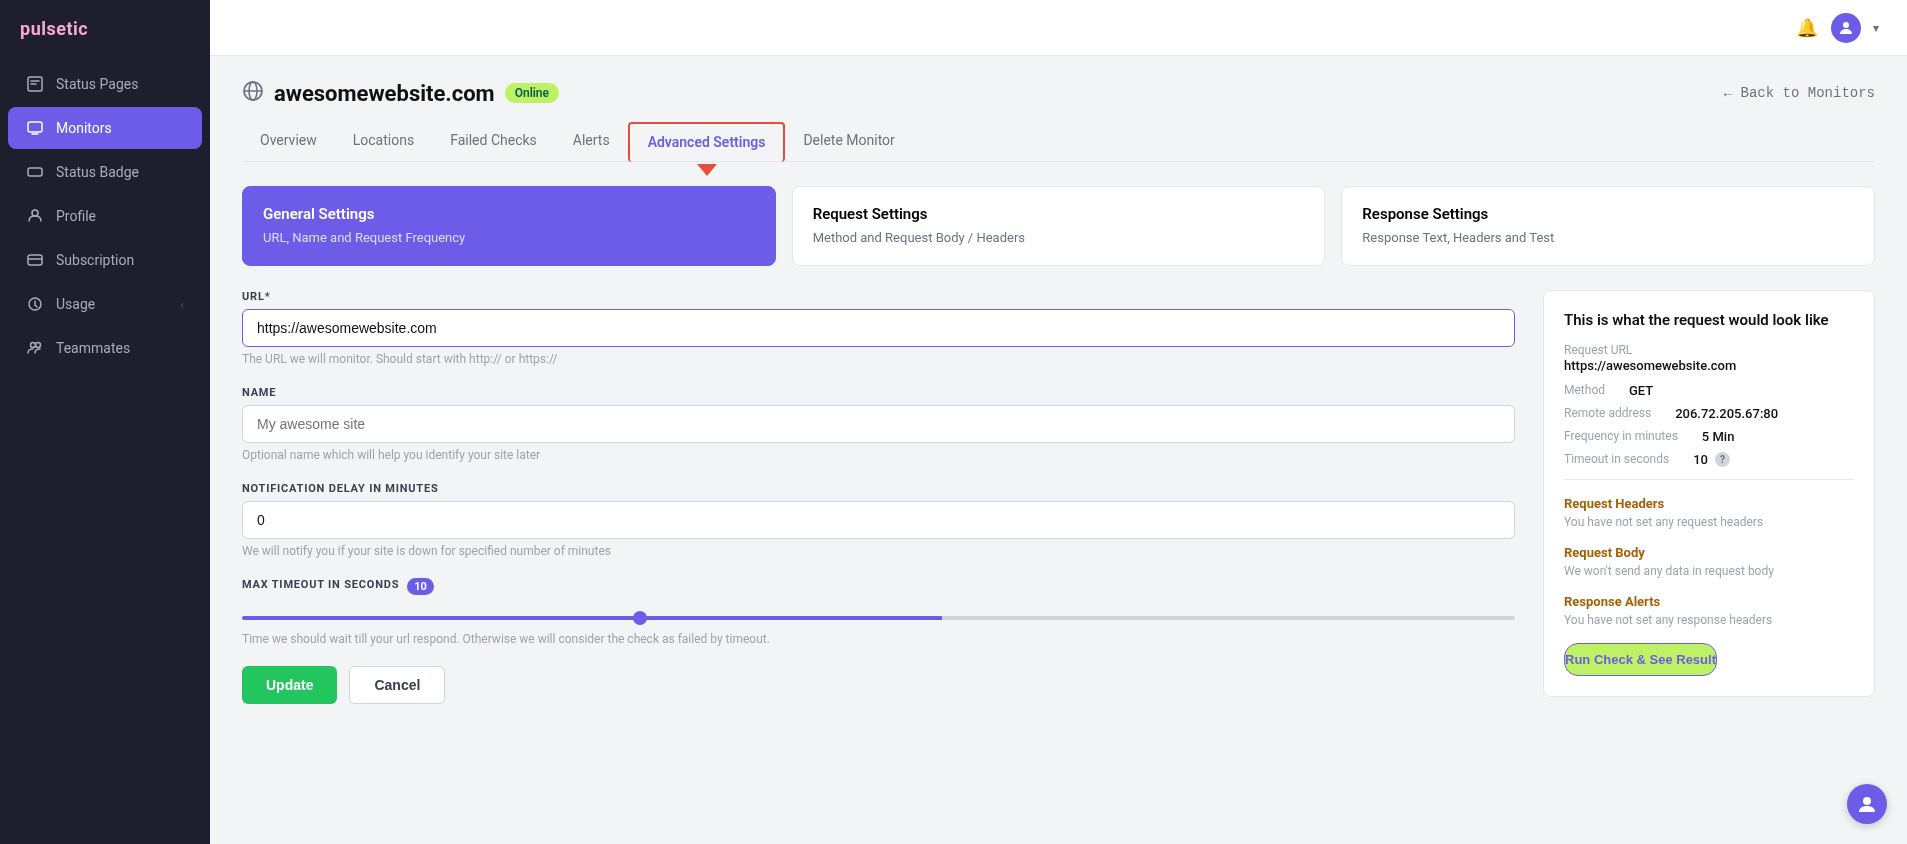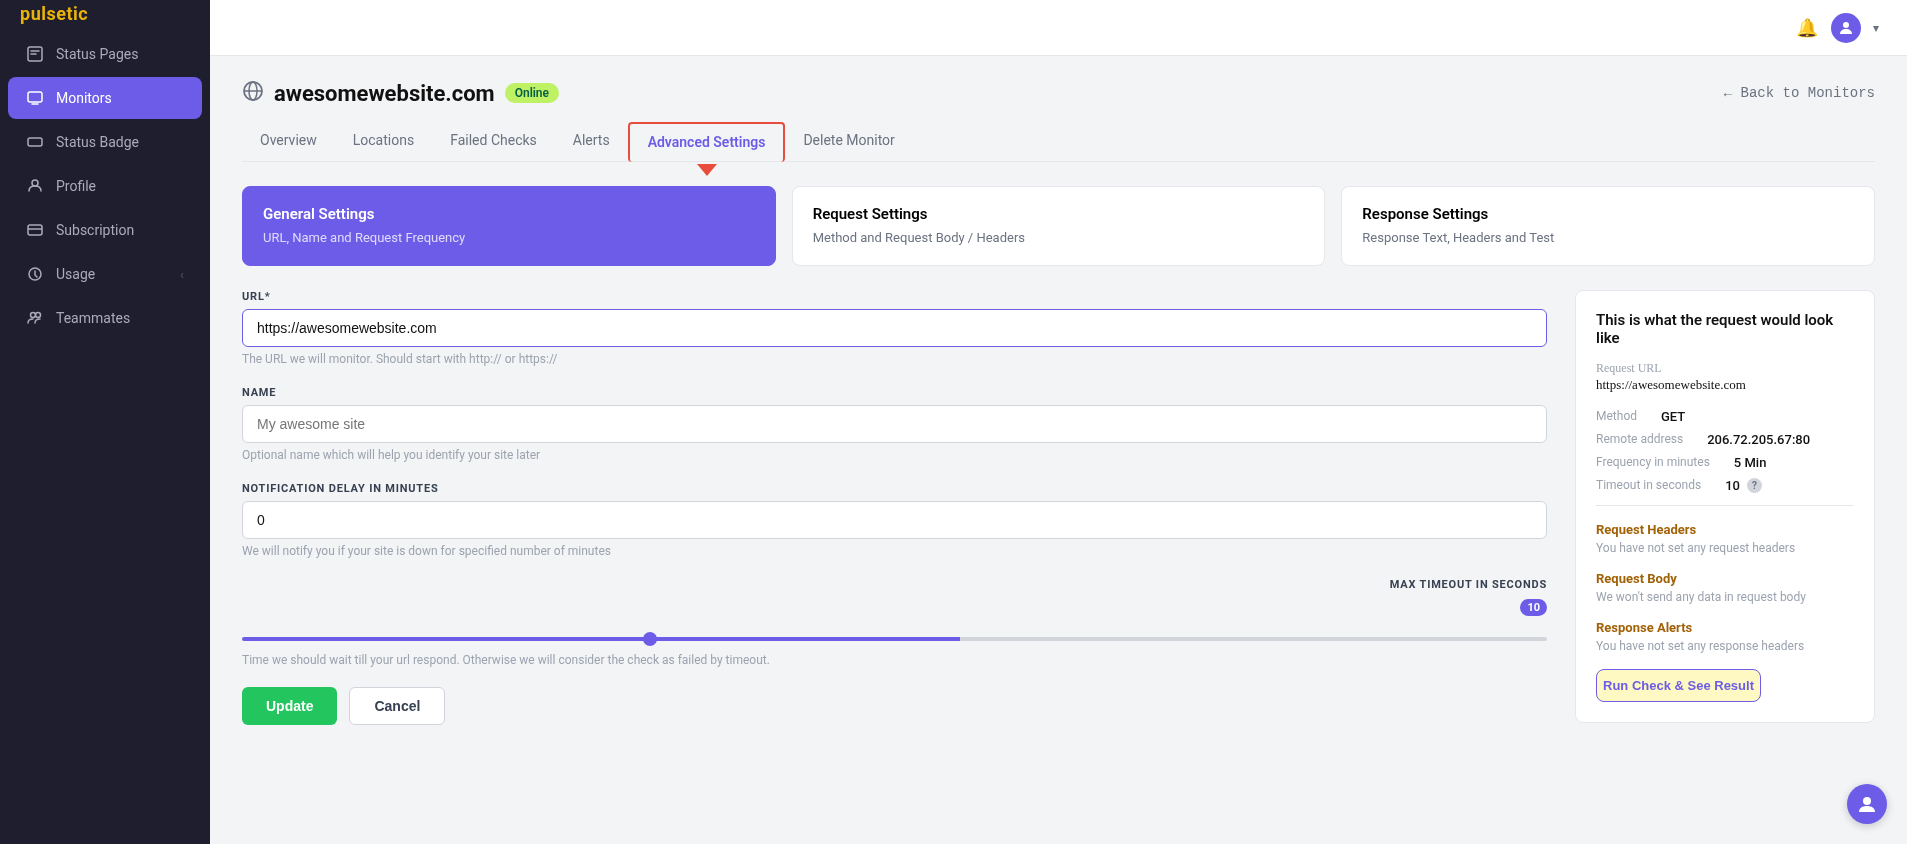--- a/index.html
+++ b/index.html
@@ -9,22 +9,22 @@
     .sidebar {
       width: 210px;
       background: #1e1e2e;
       color: #ccc;
       display: flex;
       flex-direction: column;
       flex-shrink: 0;
       height: 100%;
     }
     .sidebar-logo {
-      padding: 3px 20px;
-      color: #eab308;
+      padding: 18px 20px;
+      color: #f9a8d4;
       font-size: 18px;
       font-weight: 700;
       letter-spacing: 0.5px;
     }
     .sidebar-nav { flex: 1; padding-top: 4px; }
     .sidebar-item {
       display: flex;
       align-items: center;
       gap: 12px;
       padding: 12px 18px;
@@ -191,21 +191,21 @@
 
     
     .two-col {
       display: flex;
       gap: 28px;
     }
     .form-col {
       flex: 1;
     }
     .info-col {
-      width: 300px;
+      width: 332px;
       flex-shrink: 0;
     }
 
     
     .form-group { margin-bottom: 20px; }
     .form-label {
       font-size: 11px;
       font-weight: 700;
       color: #374151;
       letter-spacing: 0.8px;
@@ -224,24 +224,23 @@
       outline: none;
     }
     .form-input.url-input { border-color: #6c5ce7; }
     .form-hint {
       font-size: 12px;
       color: #9ca3af;
       margin-top: 5px;
     }
     .slider-label-row {
       display: flex;
-      align-items: flex-end;
+      align-items: flex-start;
       gap: 8px;
       margin-bottom: 10px;
-      flex-direction: column;
     }
     .slider-badge {
       background: #6c5ce7;
       color: #fff;
       font-size: 11px;
       font-weight: 700;
       padding: 2px 7px;
       border-radius: 10px;
     }
     .range-slider {
@@ -291,22 +290,21 @@
       border-radius: 8px;
       padding: 20px;
     }
     .info-panel-title {
       font-size: 15px;
       font-weight: 600;
       color: #111;
       margin-bottom: 14px;
     }
     .info-row {
-      margin-bottom: 16px;
-      font-family: Liberation Serif, serif;
+      margin-bottom: 10px;
     }
     .info-key {
       font-size: 12px;
       color: #9ca3af;
       margin-bottom: 1px;
     }
     .info-val {
       font-size: 13px;
       color: #111;
       font-weight: 500;
@@ -317,25 +315,25 @@
       color: #a16207;
       margin-top: 16px;
       margin-bottom: 4px;
     }
     .info-section-text {
       font-size: 12px;
       color: #9ca3af;
     }
     .run-check-btn {
       margin-top: 16px;
-      background: #fef9c3;
+      background: #bef264;
       border: 1px solid #6c5ce7;
       color: #6c5ce7;
-      padding: 8px 6px;
-      border-radius: 8px;
+      padding: 8px 0;
+      border-radius: 14px;
       font-size: 13px;
       font-weight: 600;
       cursor: pointer;
     }
 
     .help-icon {
       display: inline-flex;
       align-items: center;
       justify-content: center;
       width: 15px; height: 15px;

